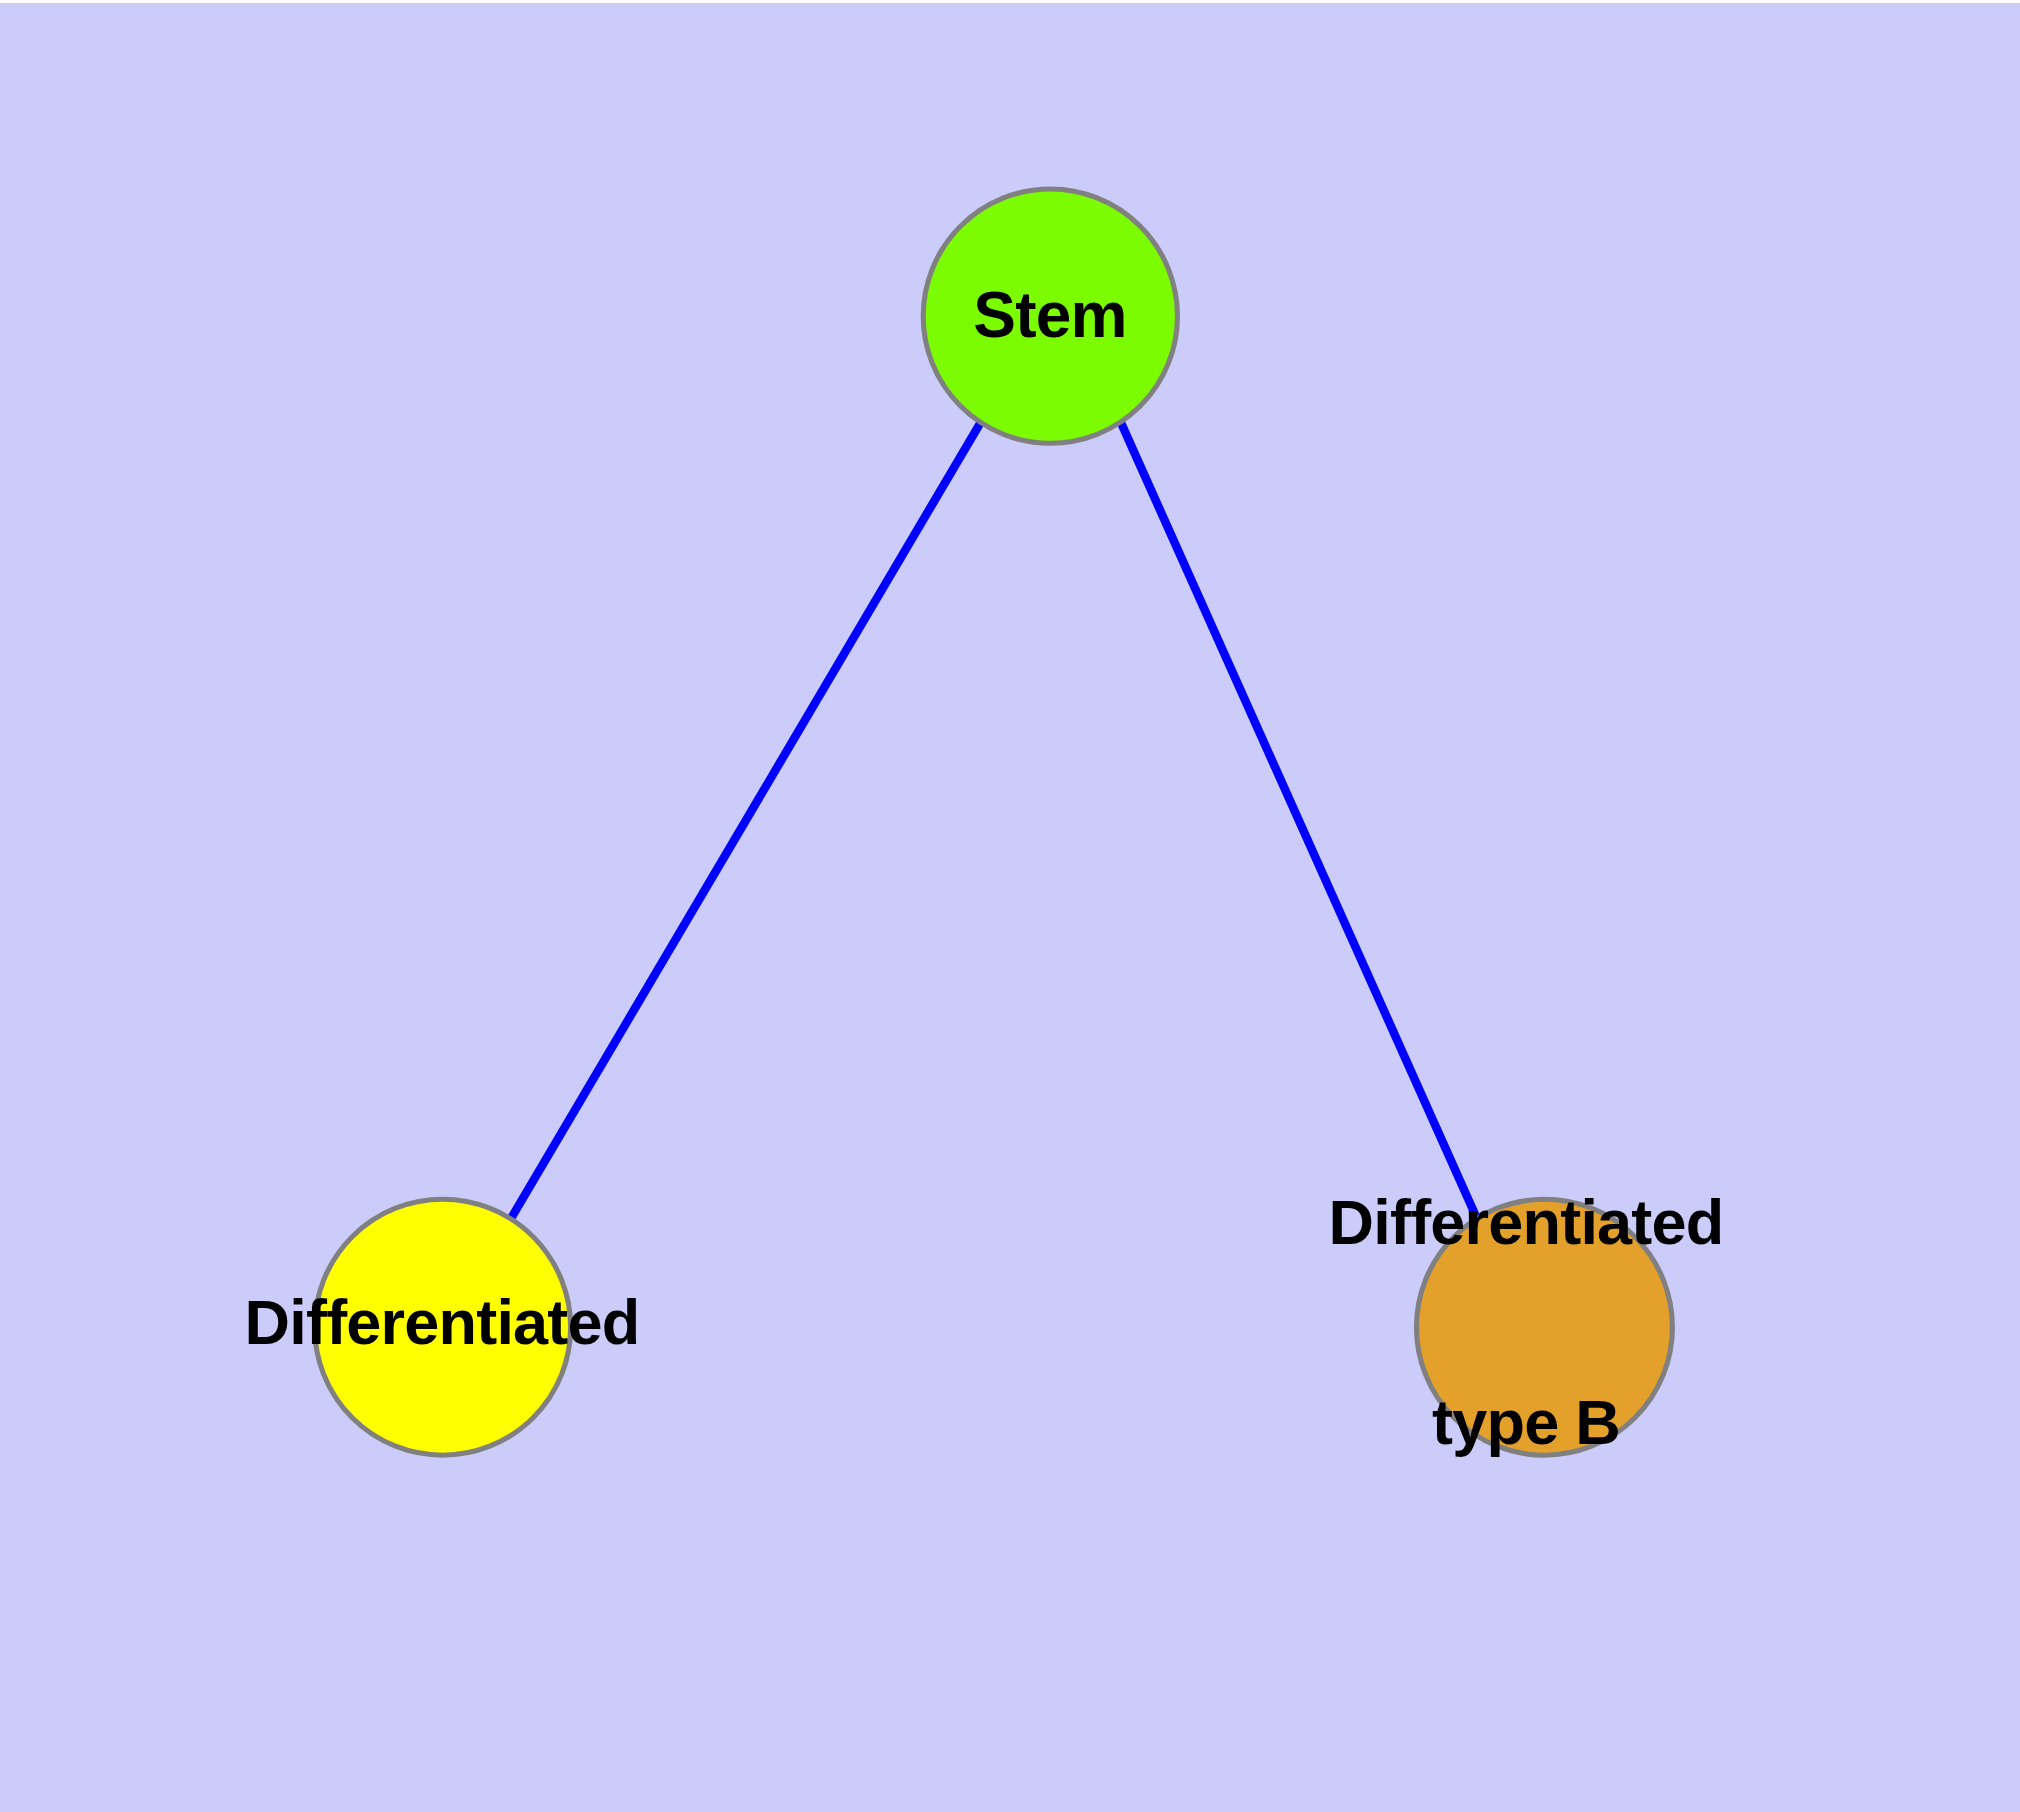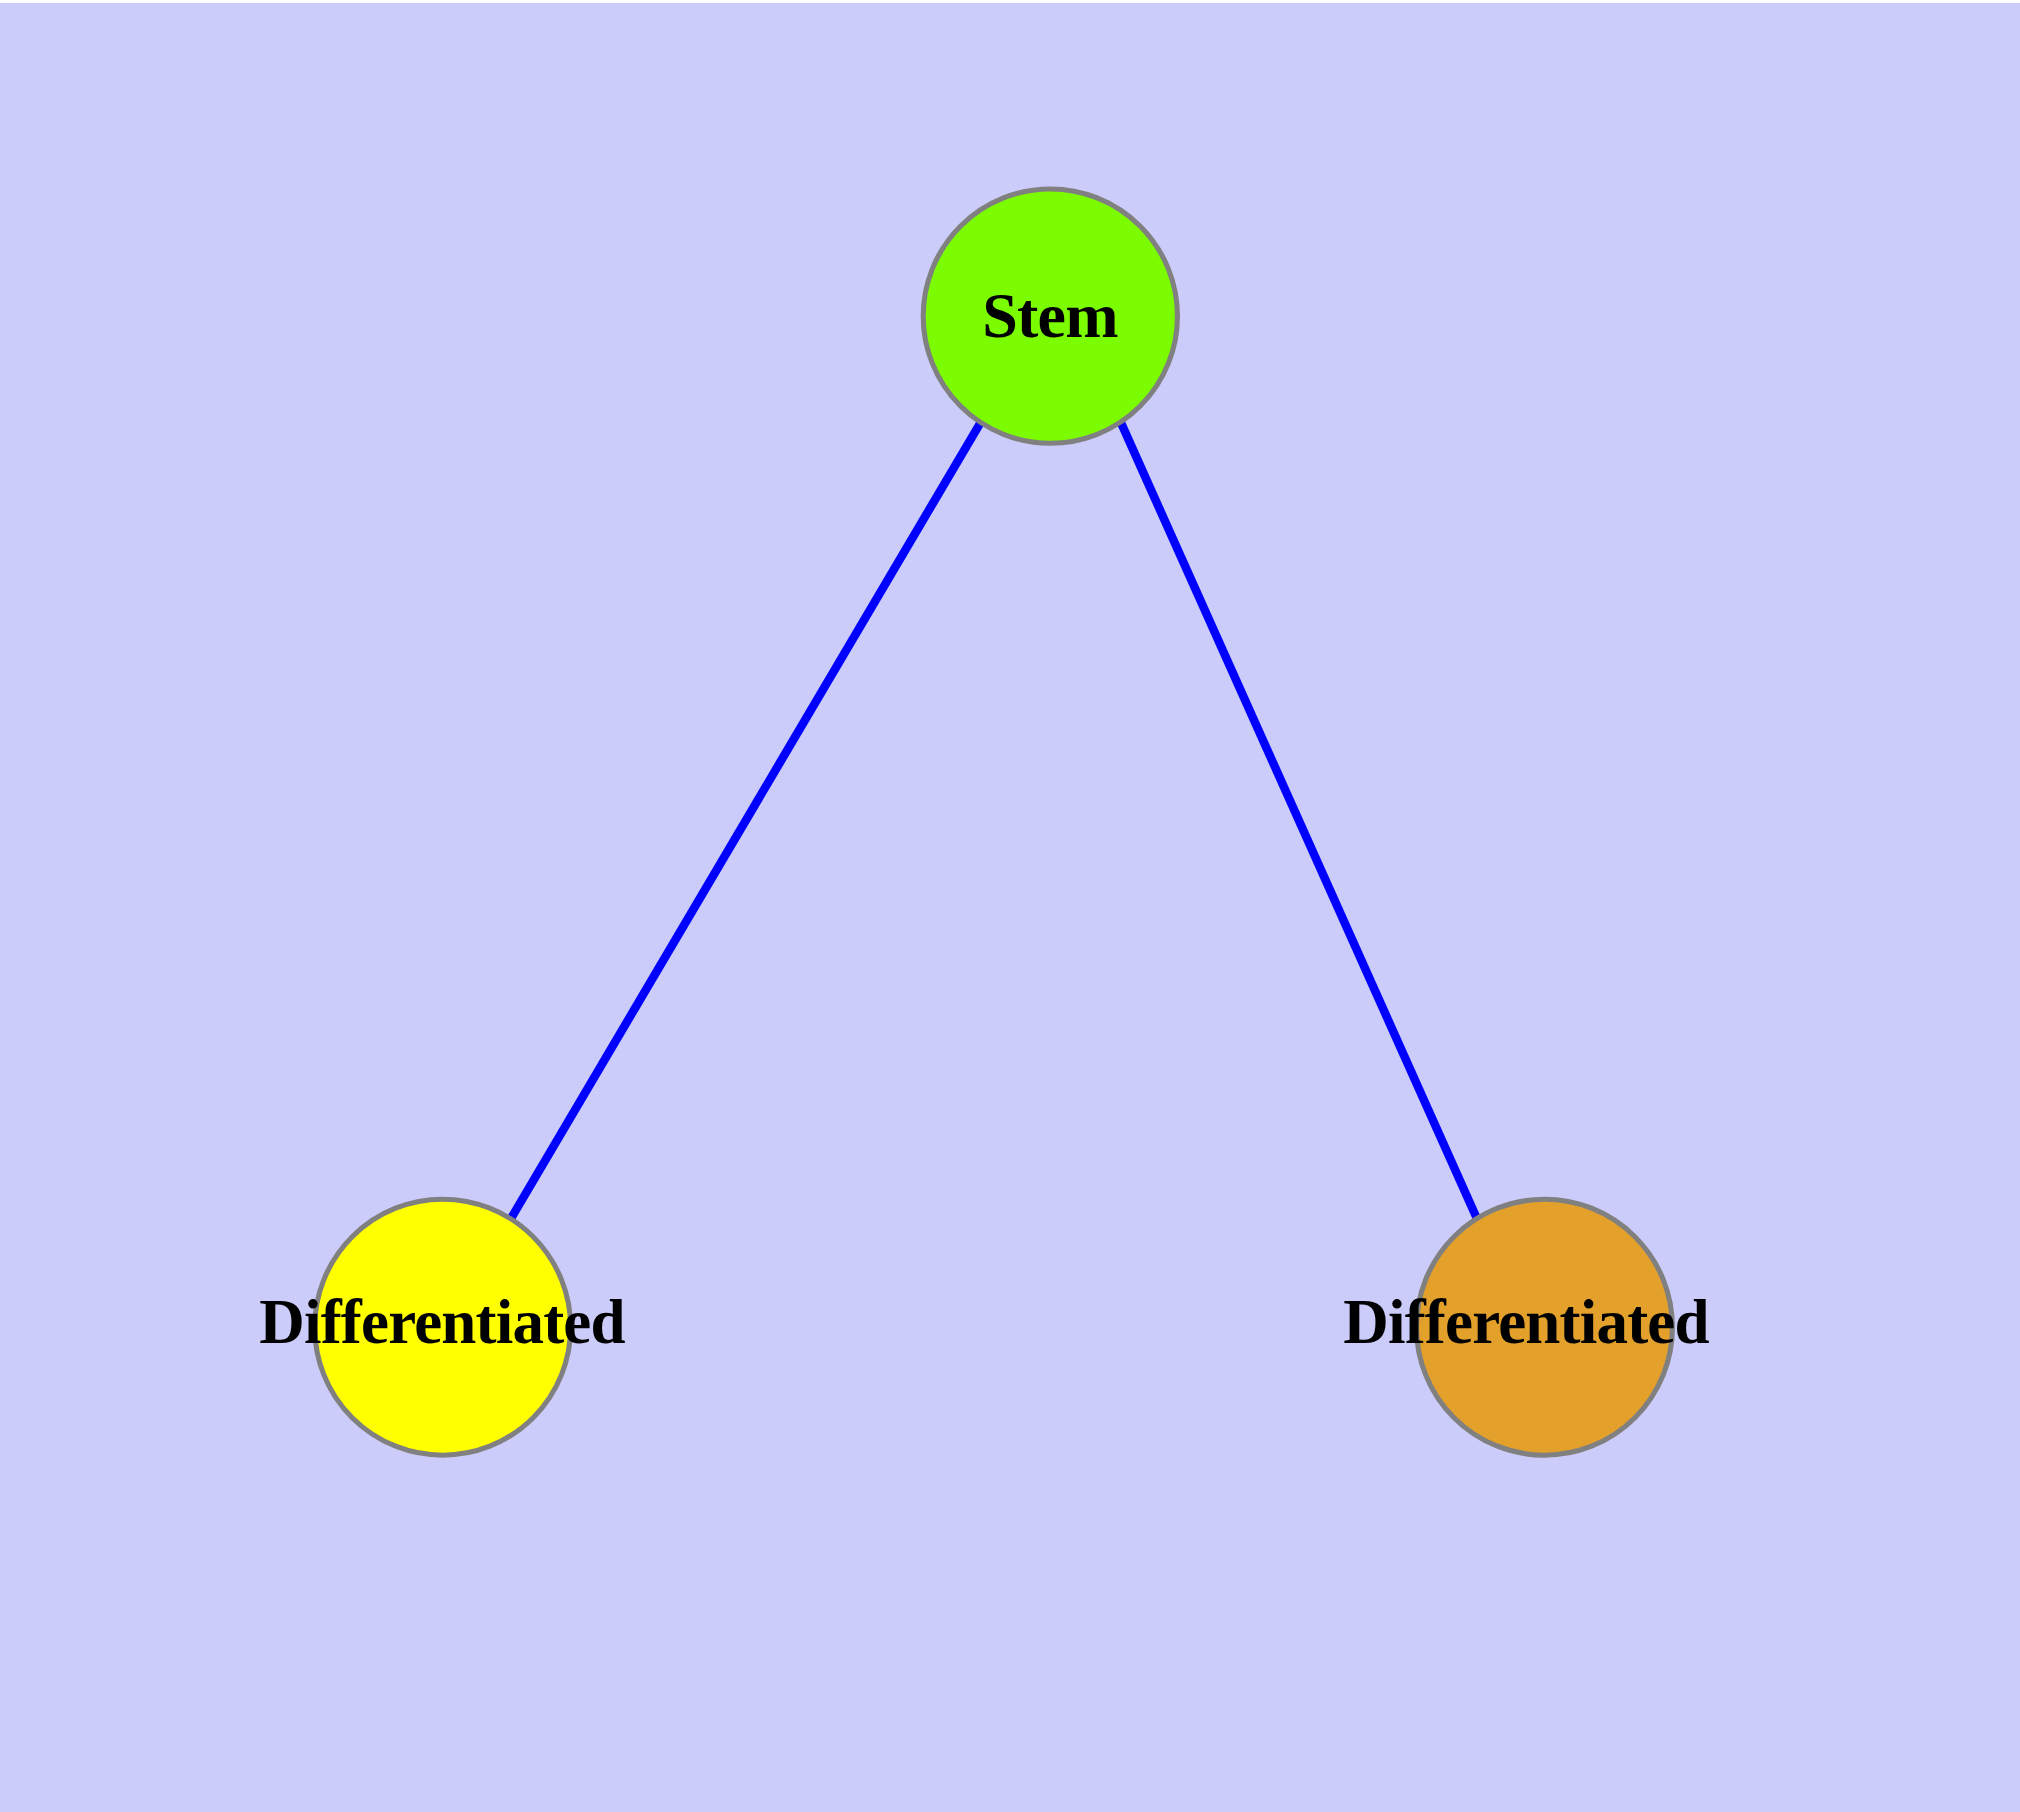--- a/index.html
+++ b/index.html
@@ -7,21 +7,21 @@
     margin: 0;
     padding: 0;
     background: #ffffff;
   }
   #canvas {
     position: relative;
     width: 2021px;
     height: 1812px;
     background: #ffffff;
     overflow: hidden;
-    font-family: Liberation Serif, serif;
+    font-family: Liberation Sans, sans-serif;
   }
   #plot-area {
     position: absolute;
     left: 0;
     top: 3.4px;
     width: 2021px;
     height: 1809px;
     background: #ccccfa;
   }
   #graph-svg {
@@ -69,16 +69,17 @@
   </svg>
 
   <div class="node-label label-stem" style="left:1050px; top:316px;">Stem</div>
 
   <div class="node-label label-leaf" style="left:442px; top:1322px;">
     <div>Differentiated</div>
   </div>
 
   <div class="node-label label-leaf" style="left:1526px; top:1322px;">
     <div>Differentiated</div>
+    <div>type B</div>
   </div>
 
 </div>
 
 
 </body></html>

